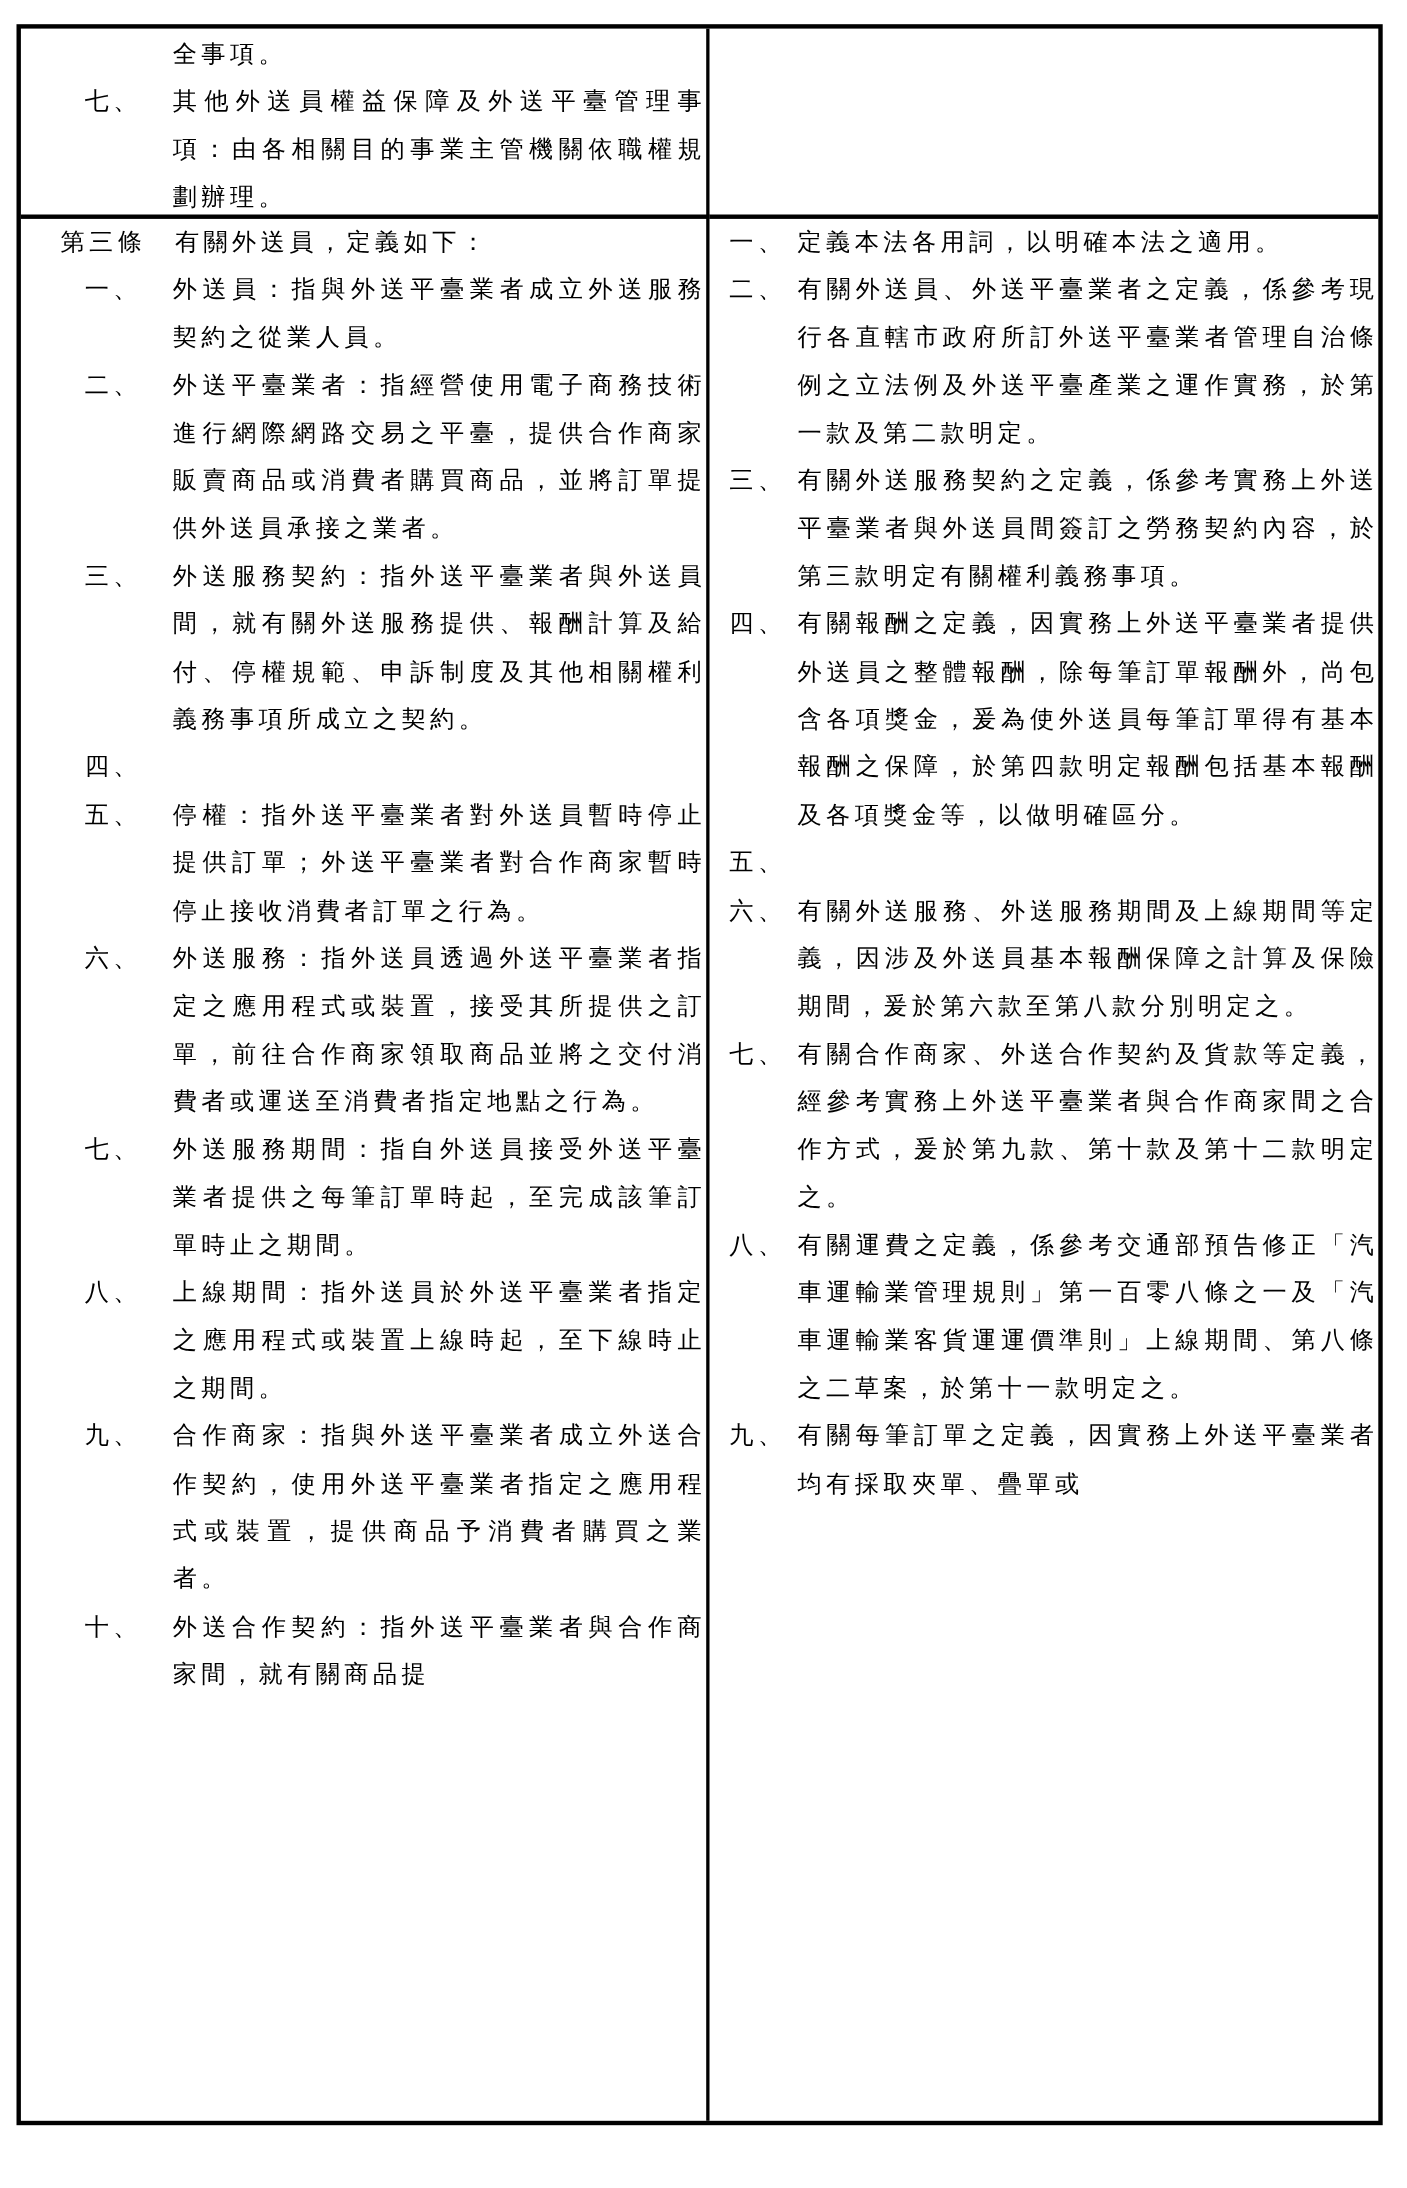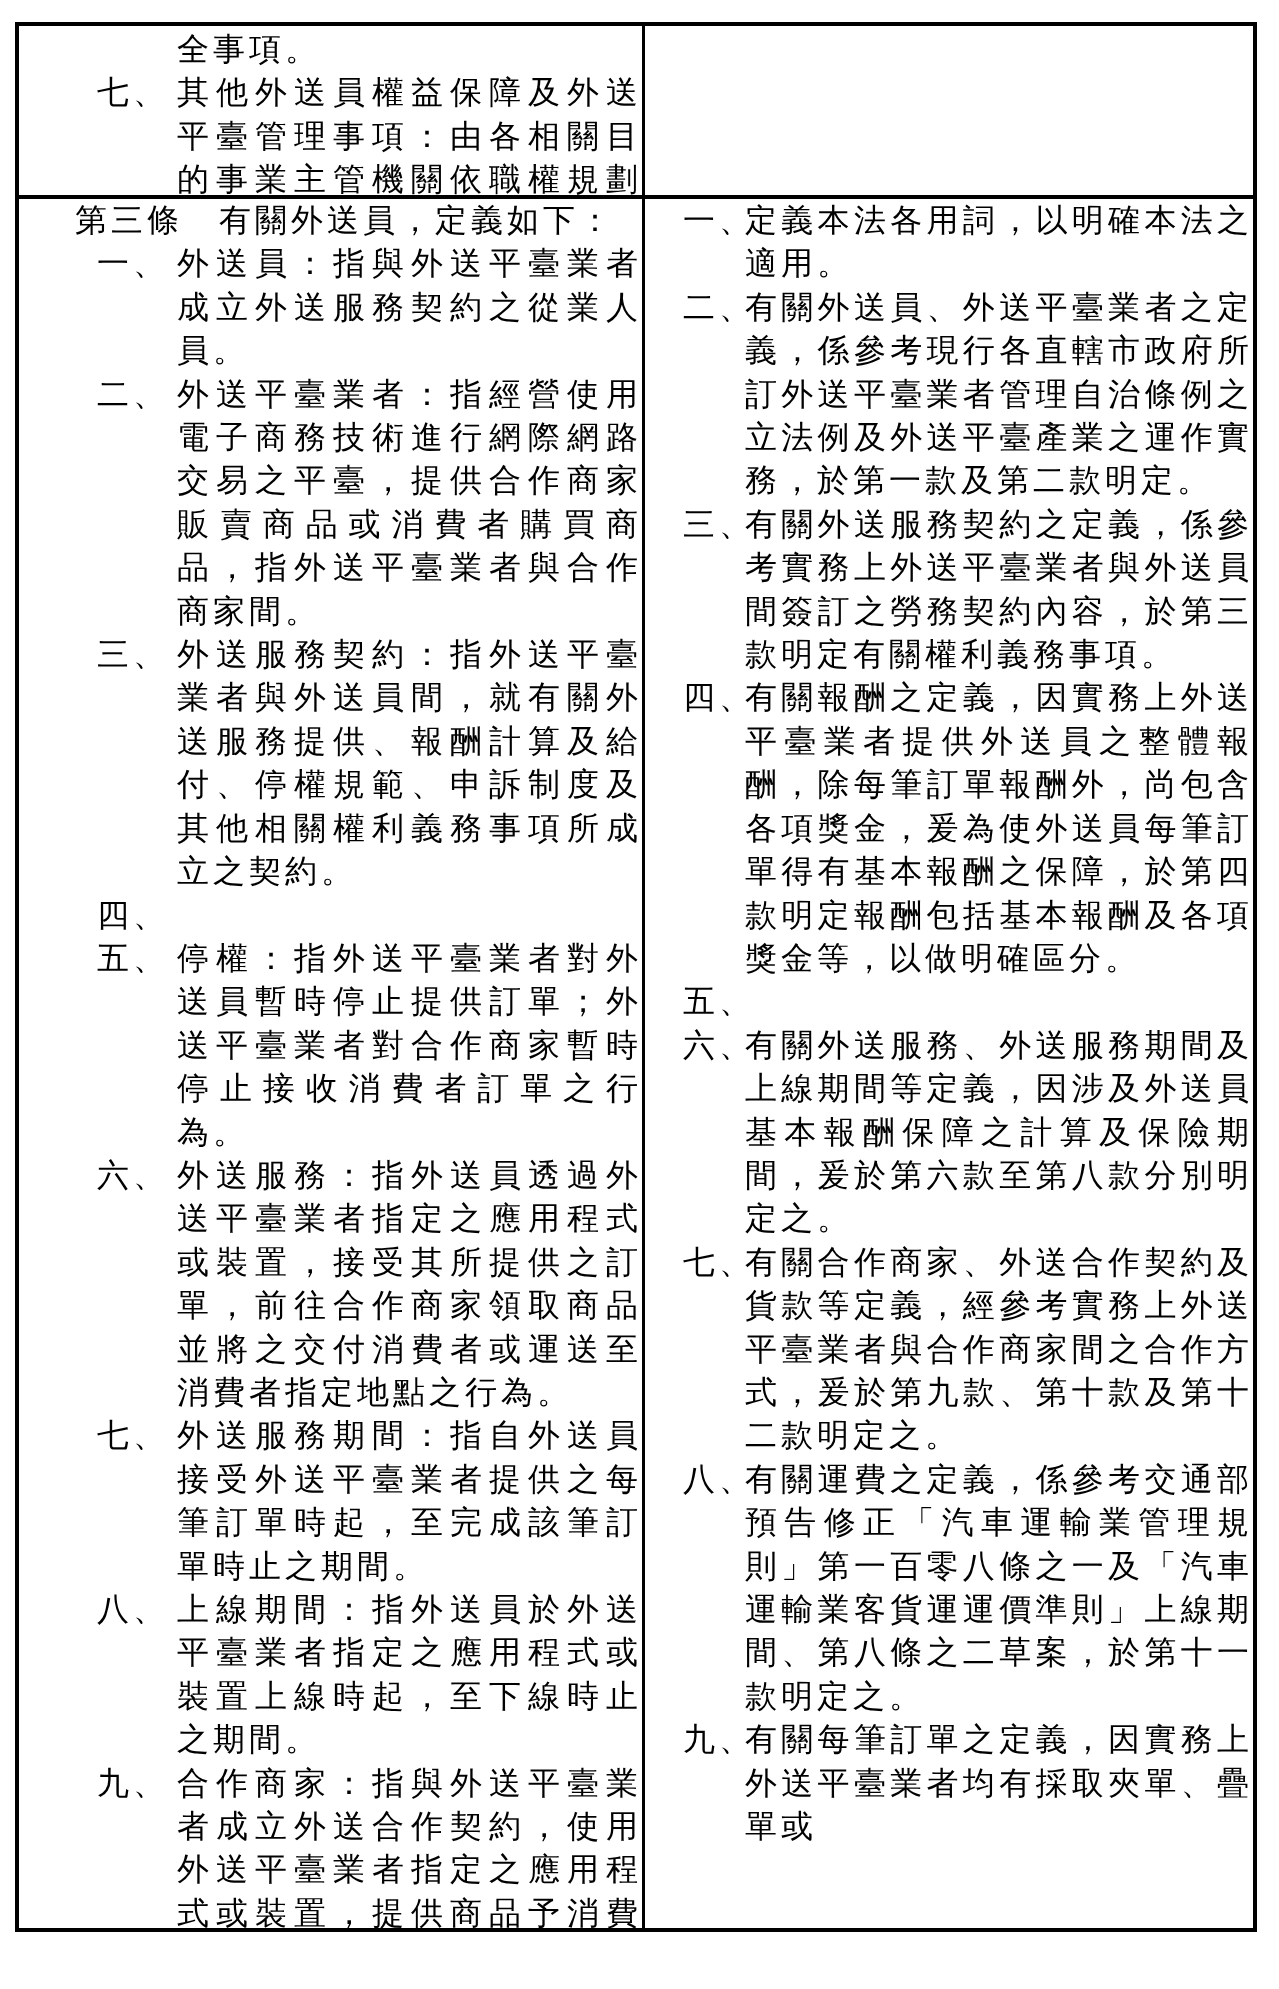--- a/index.html
+++ b/index.html
@@ -20,24 +20,23 @@
     box-sizing: border-box;
     border: 4px solid #000;
     display: grid;
     grid-template-columns: 626px 1fr;
     grid-template-rows: 173px 1fr;
     background: #fff;
   }
   .cell {
     box-sizing: border-box;
     overflow: hidden;
-    font-size: 32px;
+    font-size: 22px;
     line-height: 43.4px;
     letter-spacing: 4px;
-    padding-left: 20px;
   }
   .cell.col-left  { border-right: 3px solid #000; }
   .cell.row-1    { border-bottom: 4px solid #000; }
   .cell.row-1.col-left { padding-top: 2px; }
   .heading {
     padding-left: 36px;
     white-space: nowrap;
   }
   .item { display: flex; align-items: flex-start; }
   .col-left  .item { padding-left: 58px; }
@@ -76,21 +75,21 @@
 
     <div class="cell row-2 col-left">
       <div class="heading">第三條　有關外送員，定義如下：</div>
       <div class="items">
           <div class="item">
             <span class="num">一、</span>
             <span class="txt">外送員：指與外送平臺業者成立外送服務契約之從業人員。</span>
           </div>
           <div class="item">
             <span class="num">二、</span>
-            <span class="txt">外送平臺業者：指經營使用電子商務技術進行網際網路交易之平臺，提供合作商家販賣商品或消費者購買商品，指外送平臺業者與合作商家間。</span>
+            <span class="txt">外送平臺業者：指經營使用電子商務技術進行網際網路交易之平臺，提供合作商家販賣商品或消費者購買商品，並將訂單提供外送員承接之業者。</span>
           </div>
           <div class="item">
             <span class="num">三、</span>
             <span class="txt">外送服務契約：指外送平臺業者與外送員間，就有關外送服務提供、報酬計算及給付、停權規範、申訴制度及其他相關權利義務事項所成立之契約。</span>
           </div>
           <div class="item">
             <span class="num">四、</span>
           </div>
           <div class="item">
             <span class="num">五、</span>

